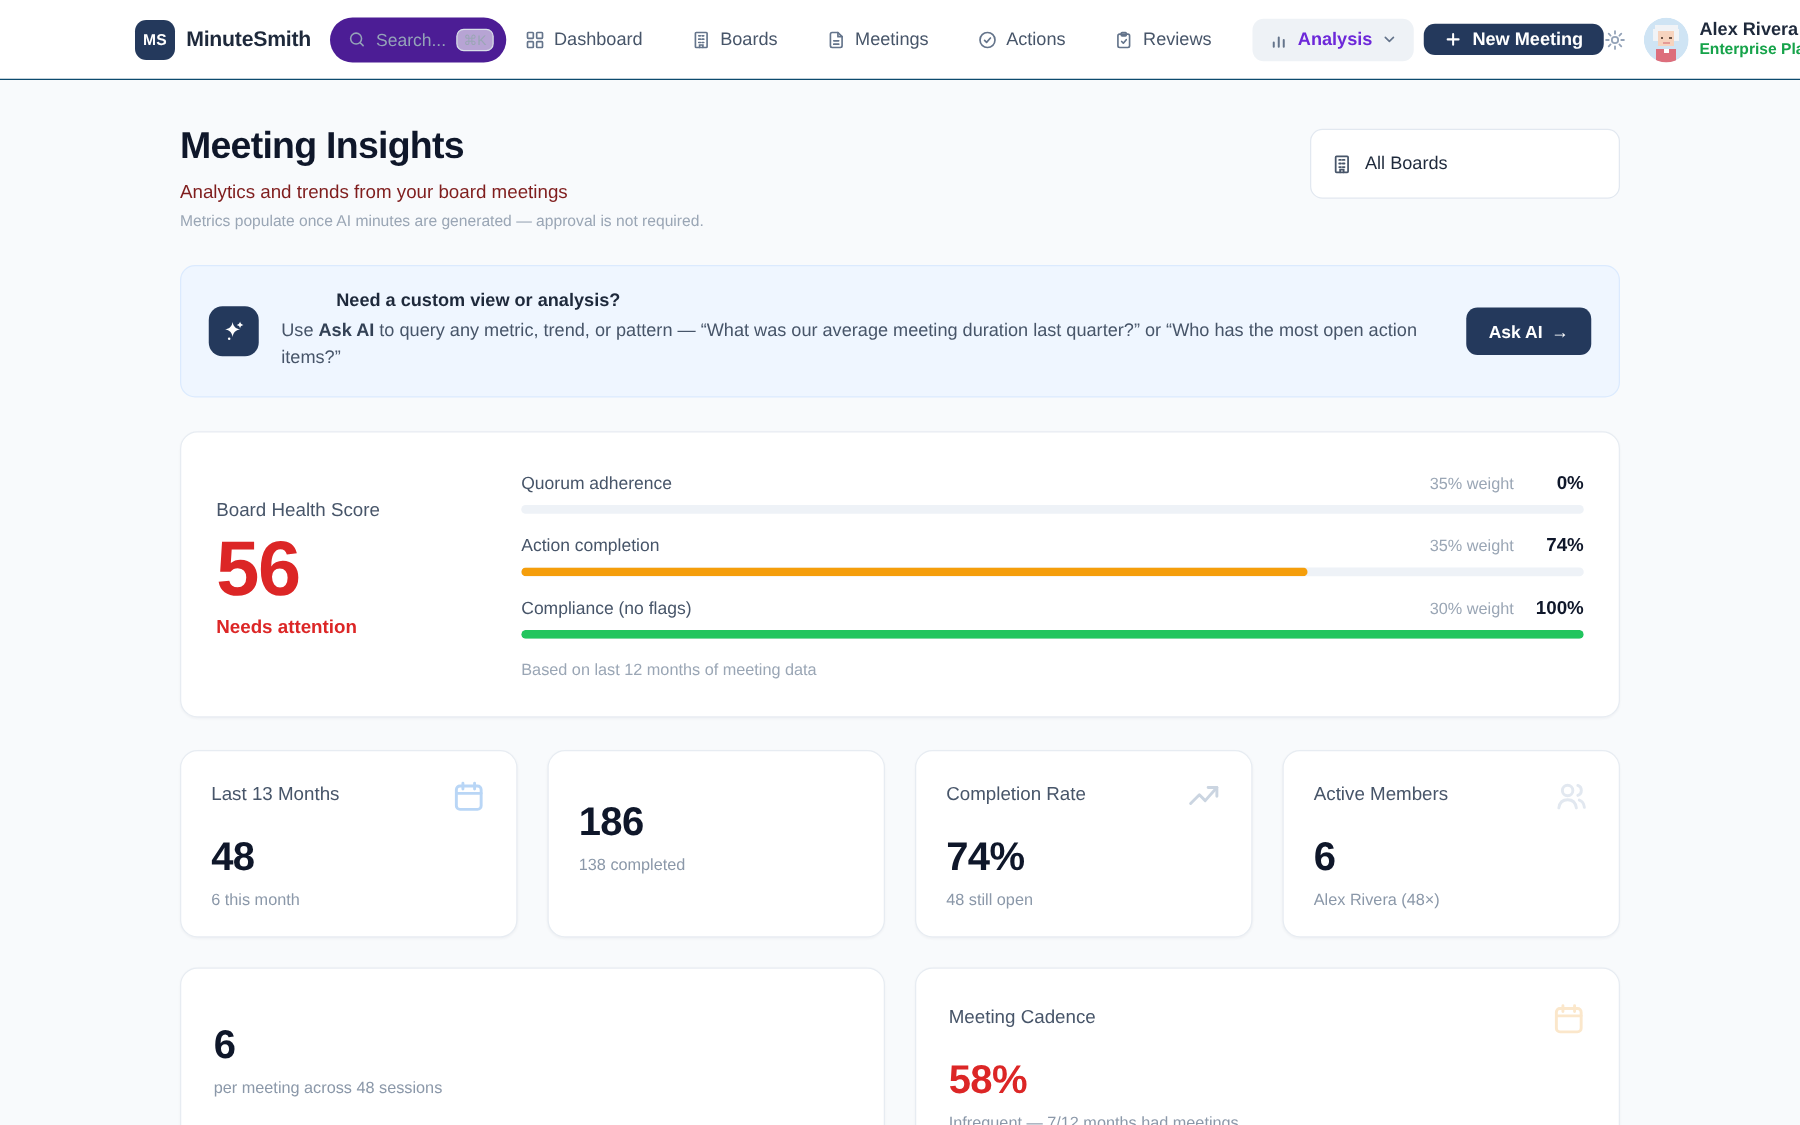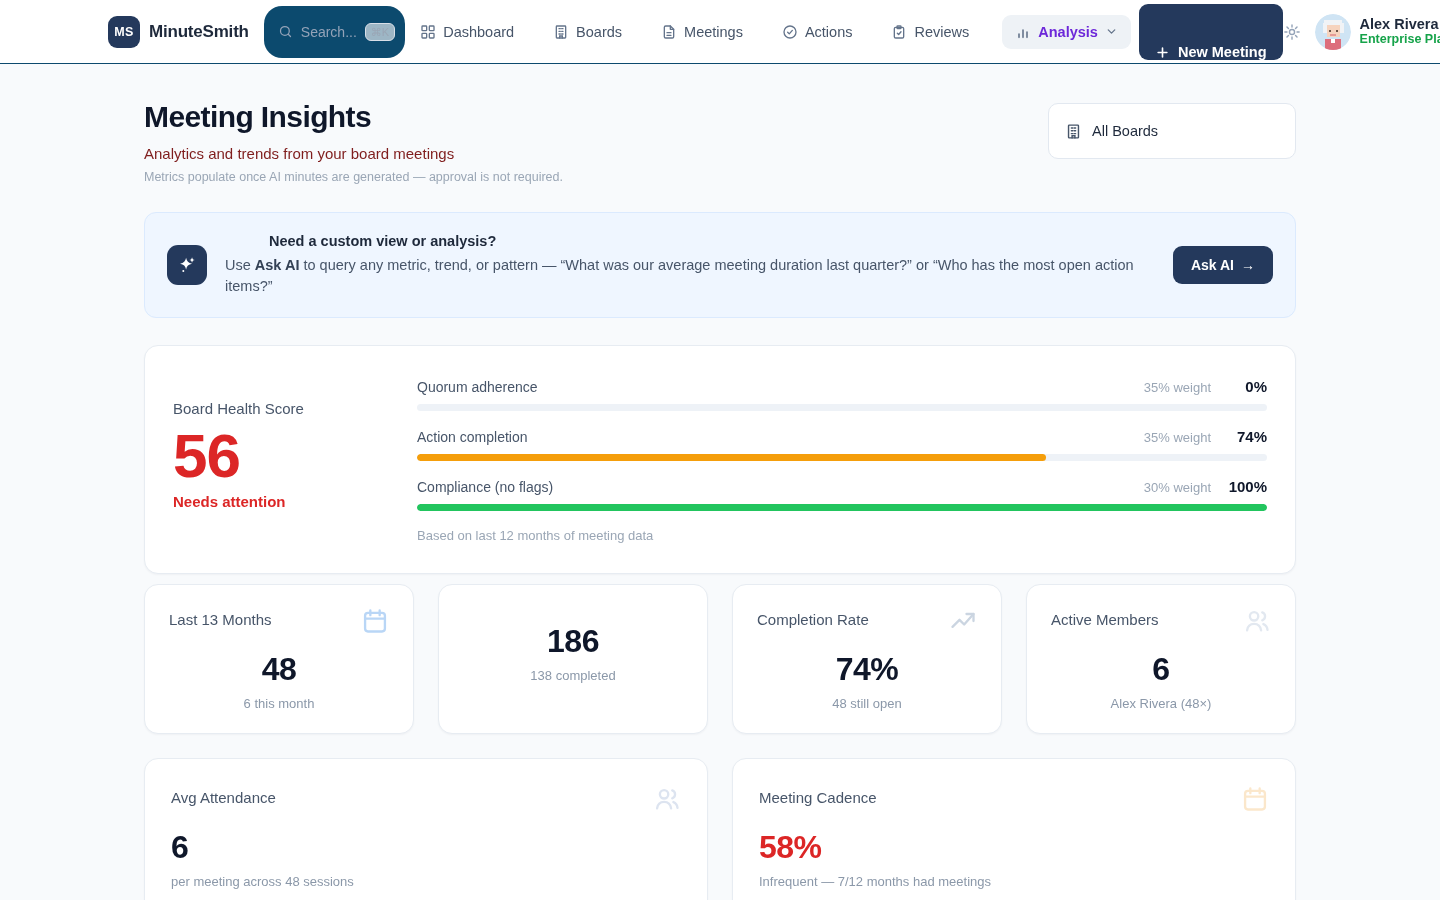--- a/index.html
+++ b/index.html
@@ -18,39 +18,39 @@
     display:flex; align-items:center; padding:0 40px 0 108px; white-space:nowrap;
   }
   .brand { display:flex; align-items:center; gap:9px; margin-right:15px; cursor:pointer; }
   .logo {
     width:32px; height:32px; border-radius:9px; background:#24395c; color:#fff;
     display:flex; align-items:center; justify-content:center;
     font-size:12.5px; font-weight:bold; letter-spacing:.3px;
   }
   .brand-name { font-size:17px; font-weight:bold; color:#1e293b; letter-spacing:-.2px; }
   .search {
-    display:flex; align-items:center; gap:8px; background:#0c4a6e; border-radius:18px;
-    height:52px; padding:0 10px 0 14px; color:#94a3b8; font-size:14px; margin-right:15px; cursor:text;text-align:right;
+    display:flex; align-items:center; gap:8px; background:#4c1d95; border-radius:18px;
+    height:36px; padding:0 10px 0 14px; color:#94a3b8; font-size:14px; margin-right:15px; cursor:text;text-align:right;
   }
   .kbd {
     border:1px solid #d8dfe8; border-radius:6px; padding:2px 5px 1px;
     font-size:11px; color:#9aa6b5; background:rgba(255,255,255,.6);
   }
   .nav-links { display:flex; align-items:center; gap:39px; }
   .nav-link {
     display:flex; align-items:center; gap:7px; color:#475569; font-size:14.5px; cursor:pointer;
   }
   .nav-link .ic { color:#64748b; }
   .nav-link.active {
     background:#eef2f6; border-radius:9px; padding:9px 13px; color:#6d28d9; font-weight:bold;
     margin-left:-6px;
   }
   .btn-primary {
-    display:flex; align-items:flex-end; gap:8px; background:#24395c; color:#fff;
-    border:none; border-radius:9px; padding:0 16px; height:56px;
+    display:flex; align-items:center; gap:8px; background:#24395c; color:#fff;
+    border:none; border-radius:9px; padding:0 16px; height:25px;
     font-size:14.5px; font-weight:bold; font-family:inherit; cursor:pointer; margin-left:8px;
   }
   .nav-right { display:flex; align-items:center; margin-left:auto; gap:14px; }
   .gear { color:#94a3b8; cursor:pointer; }
   .user { display:flex; align-items:center; gap:9px; cursor:pointer; }
   .avatar { width:36px; height:36px; border-radius:50%; overflow:hidden; }
   .user-name { font-size:14.5px; font-weight:bold; color:#1e293b; line-height:1.15; }
   .user-plan { font-size:12.5px; font-weight:bold; color:#16a34a; line-height:1.2; }
   .logout { color:#64748b; cursor:pointer; margin-left:2px; }
 
@@ -101,21 +101,21 @@
   .metric { margin-bottom:17px; }
   .metric-head { display:flex; align-items:baseline; }
   .metric-name { font-size:14px; color:#475569; flex:1; }
   .metric-weight { font-size:13px; color:#9aa6b5; margin-right:12px; }
   .metric-value { font-size:15px; font-weight:bold; color:#0f172a; min-width:44px; text-align:right; }
   .bar { margin-top:9px; height:7px; border-radius:6px; background:#eef2f7; overflow:hidden; }
   .bar-fill { height:100%; border-radius:6px; }
   .health-note { font-size:13px; color:#9aa6b5; margin-top:15px; }
 
   
-  .stats-grid { margin-top:10px; display:grid; grid-template-columns:repeat(4,1fr); gap:24px;text-align:center; }
+  .stats-grid { margin-top:26px; display:grid; grid-template-columns:repeat(4,1fr); gap:24px; }
   .wide-grid { margin-top:24px; display:grid; grid-template-columns:repeat(2,1fr); gap:24px; }
   .stat { padding:22px 24px; }
   .stat-head { display:flex; justify-content:space-between; align-items:flex-start; }
   .stat-label { font-size:15px; color:#475569; padding-top:4px; }
   .stat-value { font-size:32px; font-weight:bold; letter-spacing:-.5px; color:#0f172a; margin-top:16px; }
   .stat-sub { font-size:13px; color:#8b98a9; margin-top:8px; }
   .wide-grid .stat { padding:26px 26px; }
 </style>
 </head>
 <body>
@@ -380,31 +380,20 @@
         </span>
       </div>
       <div class="stat-value">6</div>
       <div class="stat-sub">Alex Rivera (48×)</div>
     </div>
   </section>
 
   <section class="wide-grid">
 
     <div class="card stat">
-      <div class="stat-head">
-        <span class="stat-label">Avg Attendance</span>
-        <span style="color: rgb(221, 228, 240);">
-          <svg width="28" height="28" viewBox="0 0 24 24" fill="none" stroke="currentColor" stroke-width="2" stroke-linecap="round">
-              <circle cx="9.5" cy="8" r="3.6"></circle>
-              <path d="M3.5 20c.5-3.6 2.9-5.6 6-5.6s5.5 2 6 5.6"></path>
-              <path d="M16.5 4.6a3.6 3.6 0 0 1 0 6.8"></path>
-              <path d="M17.5 14.6c2.1.7 3.2 2.4 3.5 5"></path>
-            </svg>
-        </span>
-      </div>
       <div class="stat-value" style="color: rgb(15, 23, 42);">6</div>
       <div class="stat-sub">per meeting across 48 sessions</div>
     </div>
 
     <div class="card stat">
       <div class="stat-head">
         <span class="stat-label">Meeting Cadence</span>
         <span style="color: rgb(251, 231, 203);">
           <svg width="28" height="28" viewBox="0 0 24 24" fill="none" stroke="currentColor" stroke-width="2" stroke-linecap="round">
               <rect x="3.5" y="5" width="17" height="16" rx="2.5"></rect>

